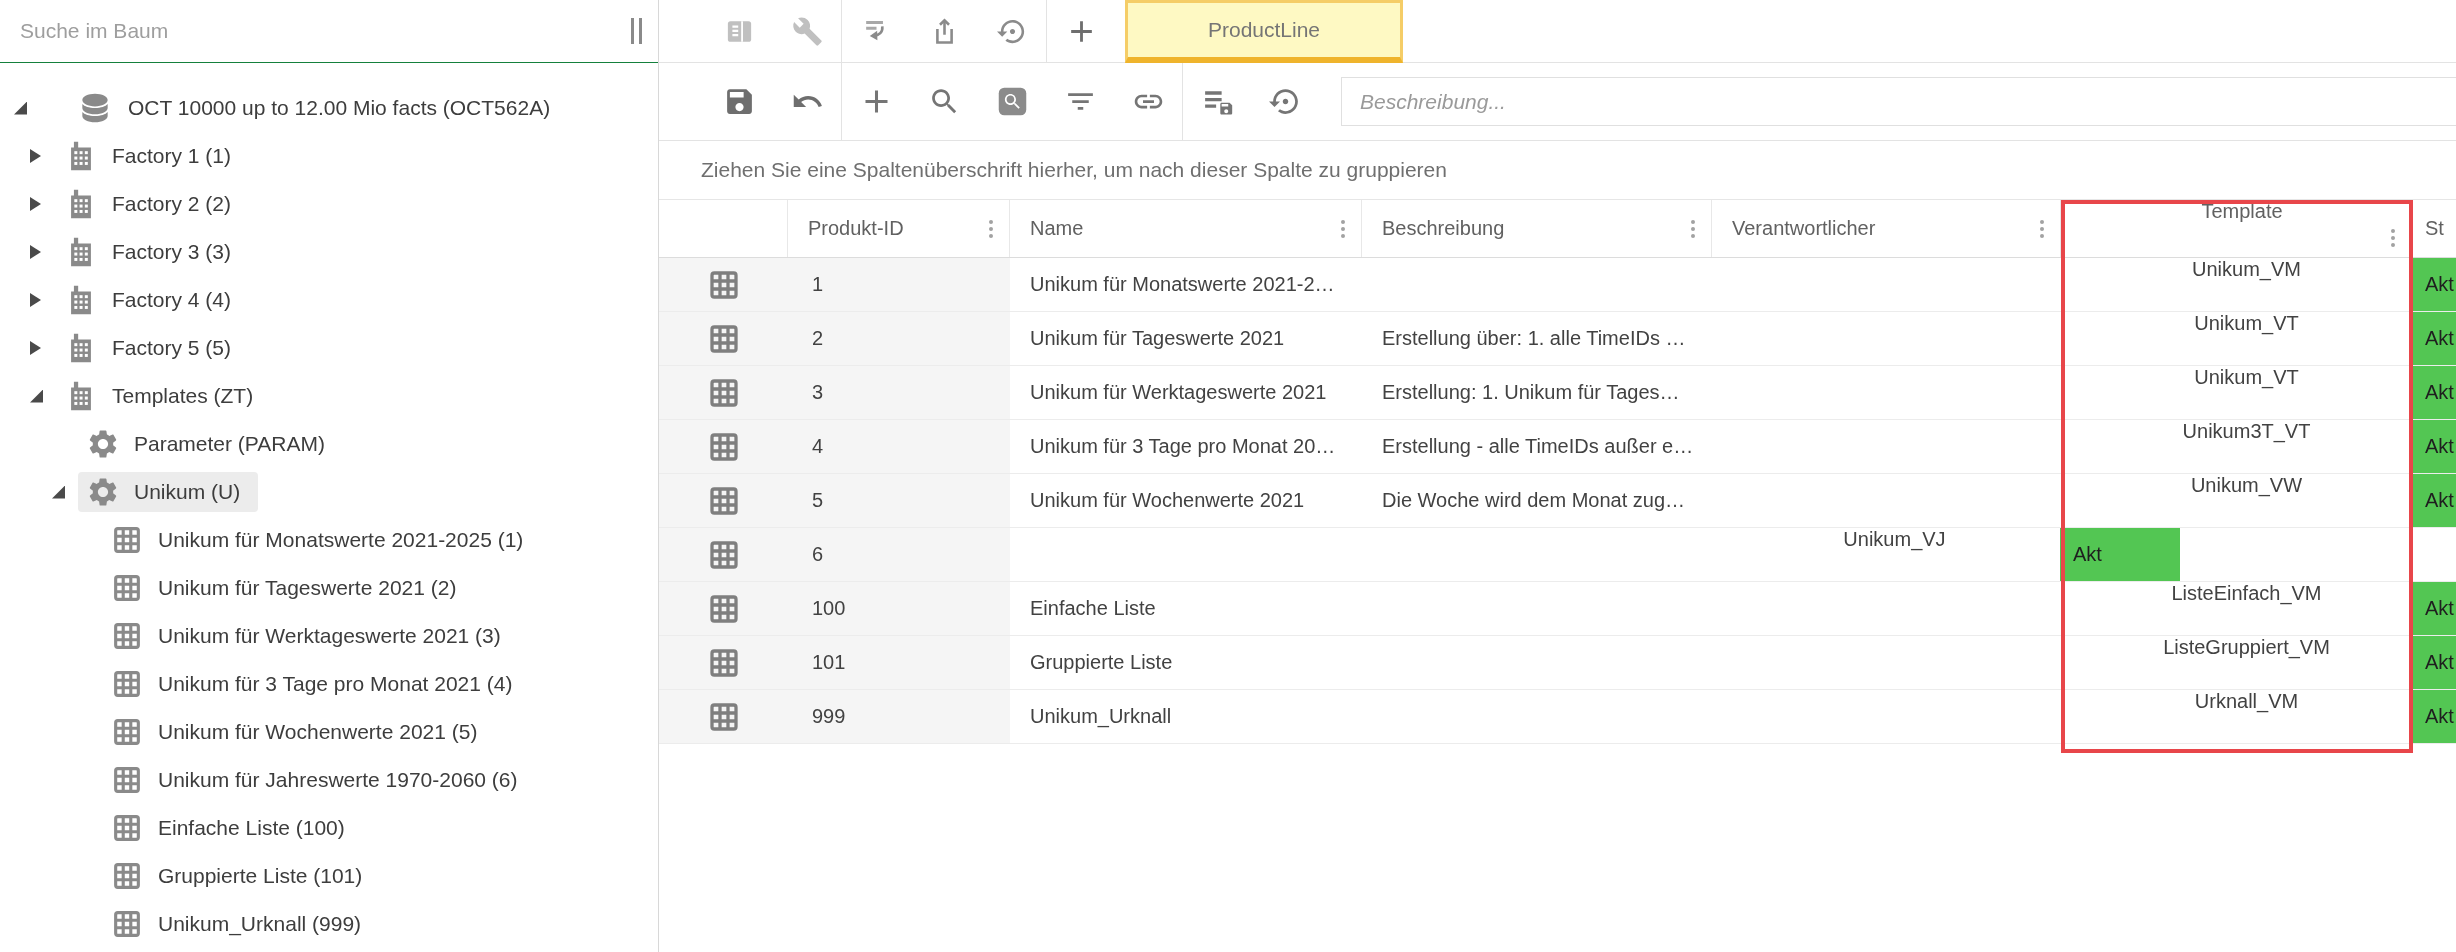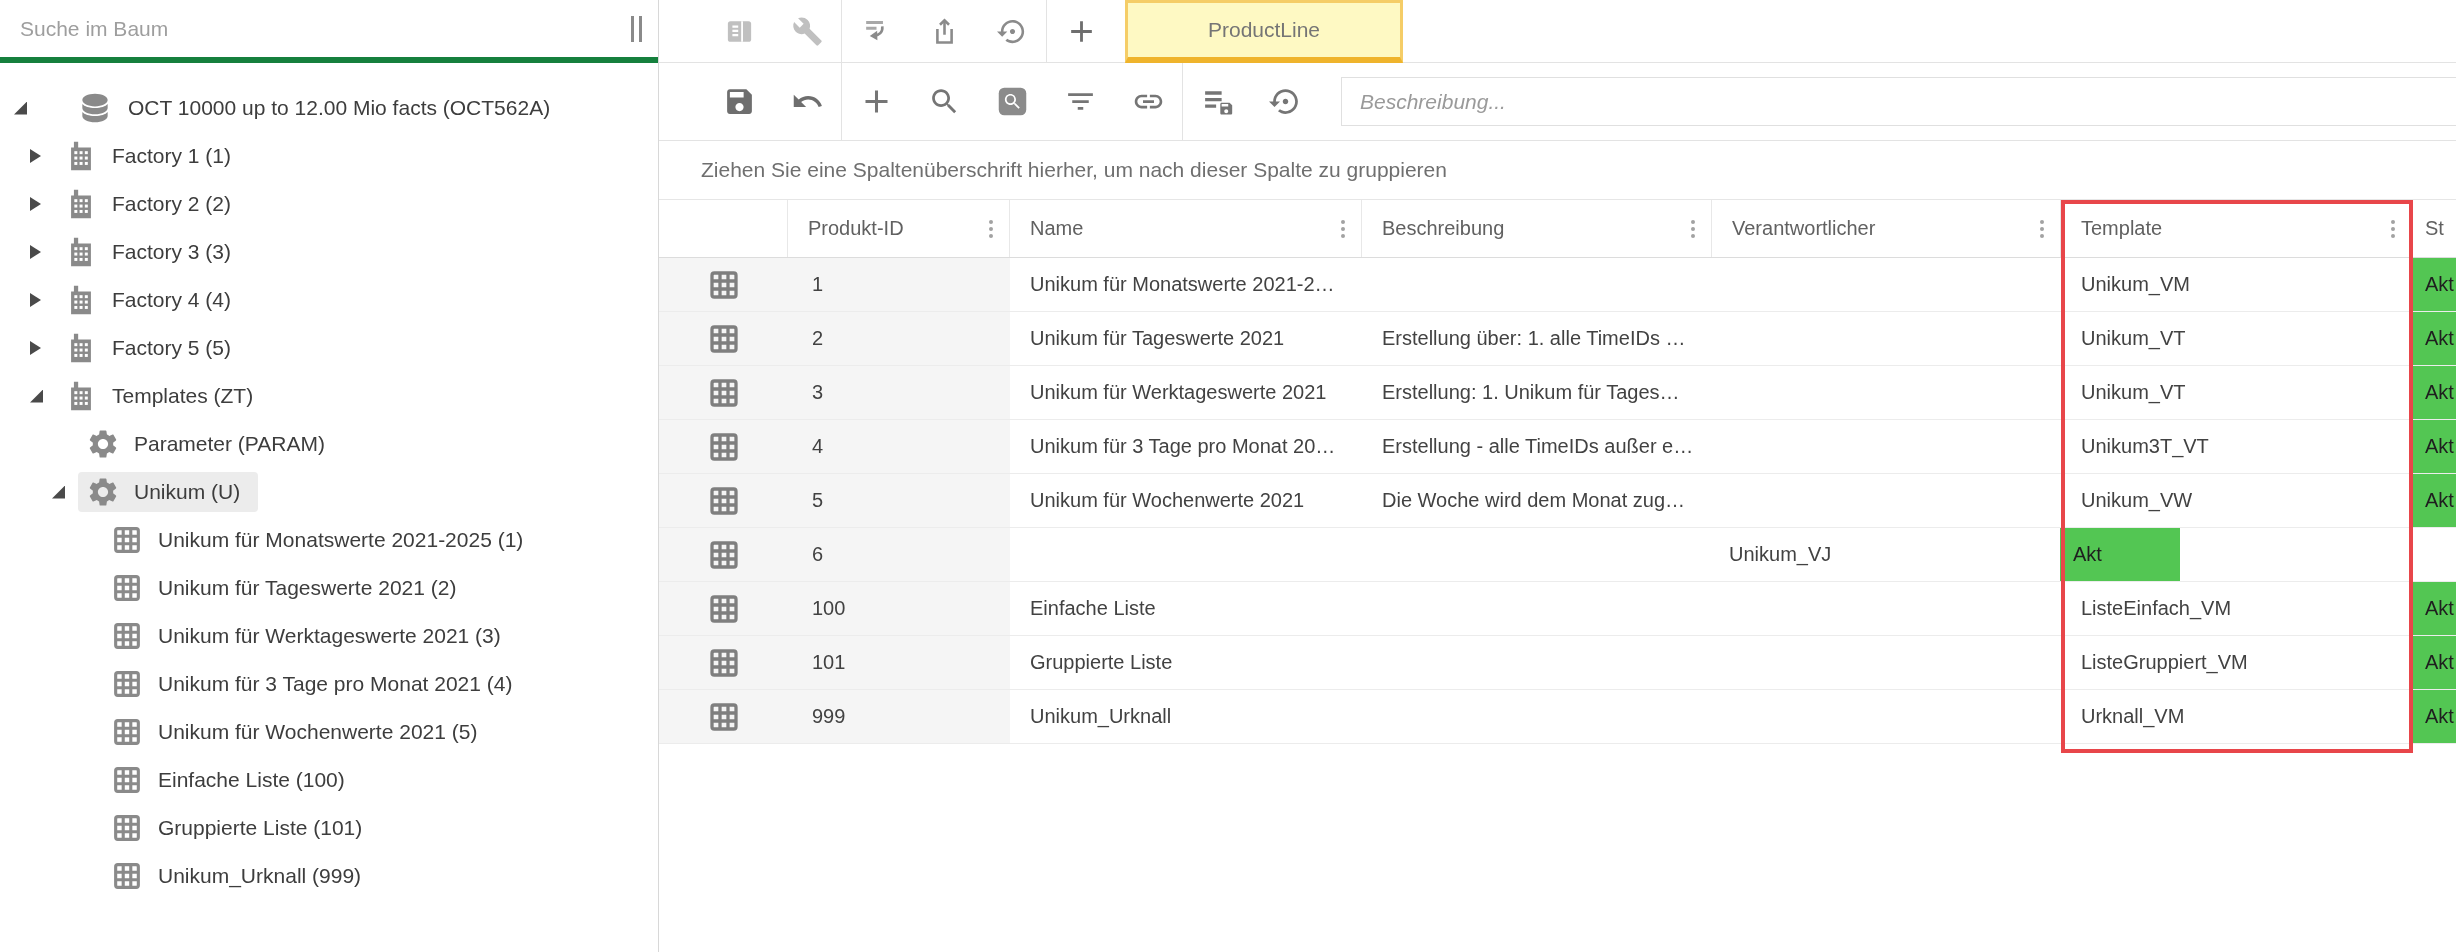--- a/index.html
+++ b/index.html
@@ -2,21 +2,21 @@
 <html style="--green: #53c653; --red: #e8464a; --amber: #efb42c; --amber-light: #f5cd67; --fixedbg: #f5f5f5;"><head>
 <meta charset="utf-8">
 <style>
   * { box-sizing: border-box; margin: 0; padding: 0; }
   html,body { width:2456px; height:952px; overflow:hidden; background:#fff;
     font-family:"Liberation Sans", sans-serif; color:#424242; }
   .app { display:flex; width:2456px; height:952px; }
 
   
   .sidebar { width:659px; min-width:659px; border-right:1px solid #d8d8d8; display:flex; flex-direction:column; background:#fff; }
-  .sidebar-search { height:63px; border-bottom:6px solid #15803d; display:flex; align-items:center; padding:0 10px 0 20px; }
+  .sidebar-search { height:63px; border-bottom:1px solid #15803d; display:flex; align-items:center; padding:0 10px 0 20px; }
   .search-input { flex:1; border:none; outline:none; font-size:21px; color:#424242; font-family:inherit; background:transparent; }
   .search-input::placeholder { color:#9e9e9e; opacity:1; }
   .split-handle { display:flex; gap:5px; padding:4px 6px; cursor:col-resize; }
   .split-handle i { display:block; width:3px; height:26px; background:#8a8a8a; }
   .tree { flex:1; padding-top:21px; overflow:hidden; }
   .tree-row { height:48px; display:flex; align-items:center; white-space:nowrap; cursor:pointer; }
   .tree-row.lvl0 { padding-left:14px;gap:28px; } .tree-row.lvl1 { padding-left:30px; }
   .tree-row.lvl2 { padding-left:52px; } .tree-row.lvl3 { padding-left:76px; }
   .arrow { width:26px; min-width:26px; display:flex; align-items:center; justify-content:flex-start; }
   .tri-exp { width:13px; height:13px; background:#4a4a4a; clip-path:polygon(100% 0, 100% 100%, 0 100%); }
@@ -62,21 +62,21 @@
   .cell { display:flex; align-items:center; padding-left:20px; font-size:20px; color:#424242;
     overflow:hidden; white-space:nowrap; }
   .cell.fixed { background:var(--fixedbg); }
   .cell.c-iconcol { justify-content:center; padding-left:0; color:#7f7f7f; }
   .cell.c-iconcol svg { width:36px; height:36px; }
   .cell.c-id { padding-left:24px; }
   .cell.c-status { background:var(--green); color:#1f1f1f; padding-left:13px; position:relative; }
   .cell.c-status::after { content:""; position:absolute; left:0; right:0; bottom:-1px; height:1px; background:#fff; }
   .w-icon{width:129px;min-width:129px;} .w-id{width:222px;min-width:222px;}
   .w-name{width:352px;min-width:352px;} .w-beschreibung{width:350px;min-width:350px;}
-  .w-verantwortlicher{width:349px;min-width:349px;} .w-template{width:351px;min-width:351px;}
+  .w-verantwortlicher{width:349px;min-width:349px;} .w-template{width:351px;min-width:351px;flex-direction:column;}
   .w-status{width:120px;min-width:120px;}
   .hcell.w-status{padding-left:13px;}
 
   .red-box { position:absolute; left:1402px; top:200px; width:352px; height:553px;
     border:4px solid var(--red); pointer-events:none; z-index:5; }
 </style>
 </head>
 <body>
 
 <div class="app">
@@ -333,20 +333,32 @@
         </div>
         <div class="tree-row lvl3">
           <span class="arrow"></span>
           <span class="tree-inner">
             <span class="tree-icon">
               <svg viewBox="0 0 24 24" fill="none" stroke="currentColor" stroke-width="2.2">
                 <rect x="4" y="4" width="16" height="16" rx="1.5"></rect>
                 <path d="M4 9.33h16M4 14.66h16M9.33 4v16M14.66 4v16"></path>
               </svg>
             </span>
+            <span class="tree-label">Unikum für Jahreswerte 1970-2060 (6)</span>
+          </span>
+        </div>
+        <div class="tree-row lvl3">
+          <span class="arrow"></span>
+          <span class="tree-inner">
+            <span class="tree-icon">
+              <svg viewBox="0 0 24 24" fill="none" stroke="currentColor" stroke-width="2.2">
+                <rect x="4" y="4" width="16" height="16" rx="1.5"></rect>
+                <path d="M4 9.33h16M4 14.66h16M9.33 4v16M14.66 4v16"></path>
+              </svg>
+            </span>
             <span class="tree-label">Einfache Liste (100)</span>
           </span>
         </div>
         <div class="tree-row lvl3">
           <span class="arrow"></span>
           <span class="tree-inner">
             <span class="tree-icon">
               <svg viewBox="0 0 24 24" fill="none" stroke="currentColor" stroke-width="2.2">
                 <rect x="4" y="4" width="16" height="16" rx="1.5"></rect>
                 <path d="M4 9.33h16M4 14.66h16M9.33 4v16M14.66 4v16"></path>

